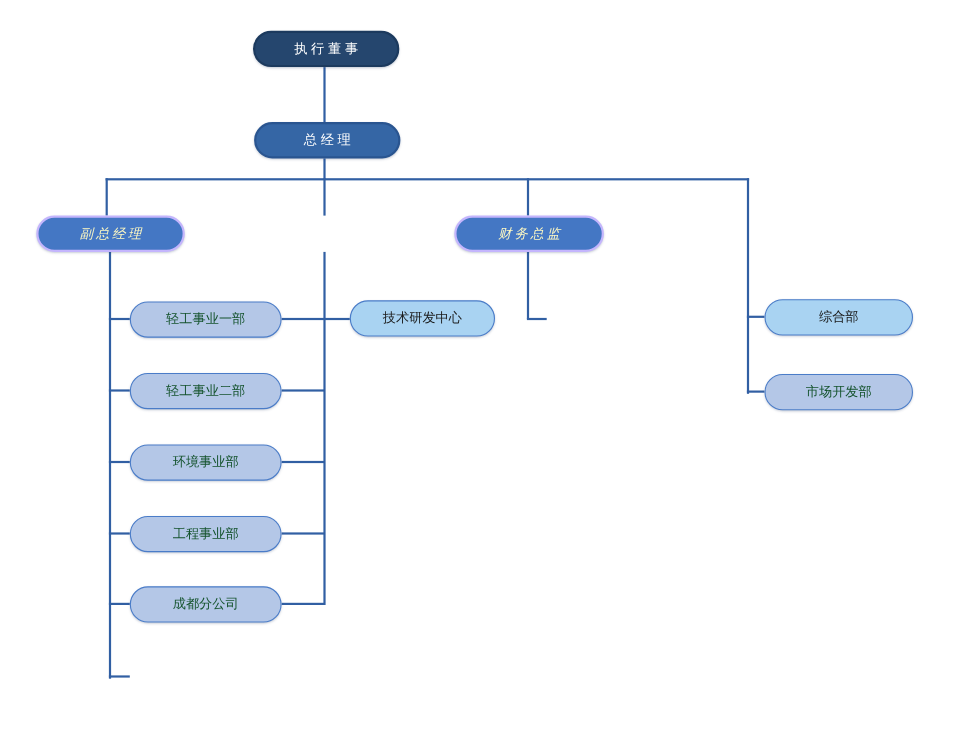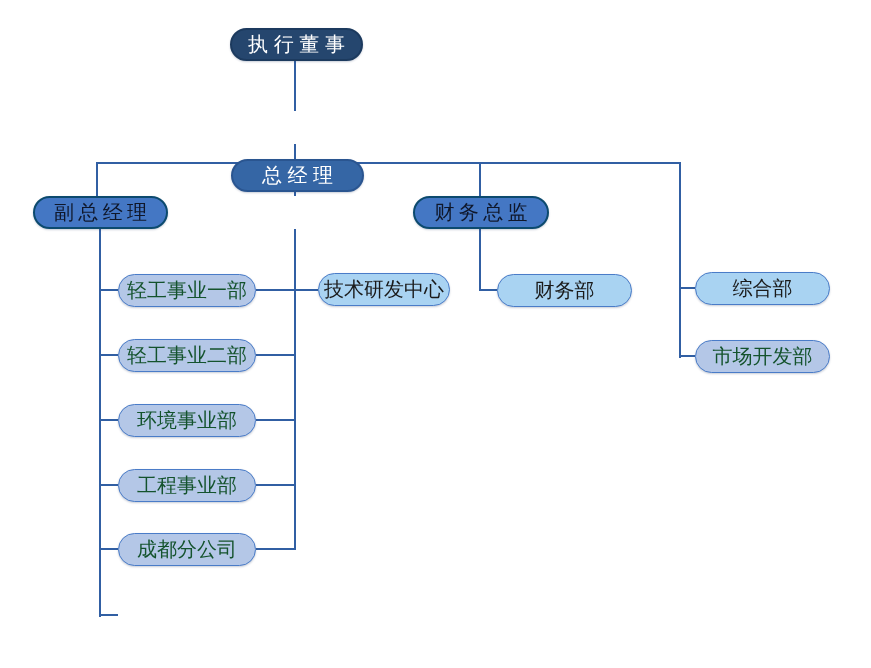--- a/index.html
+++ b/index.html
@@ -15,46 +15,46 @@
     background: var(--bg, #ffffff);
     overflow: hidden;
   }
   .node {
     position: absolute;
     height: 33px;
     border-radius: 17px;
     display: flex;
     align-items: center;
     justify-content: center;
-    font-size: 20px;
+    font-size: 12px;
     box-sizing: border-box;
     white-space: nowrap;
     box-shadow: 0 1px 2px rgba(40,60,100,0.25);
   }
   .lvl1 {
     background: var(--navy, #25466E);
     border: 2px solid #1c3a5e;
     color: #ffffff;
     letter-spacing: 0.28em;
     text-indent: 0.28em;
   }
   .lvl2 {
     background: var(--blue-mid, #3566A5);
     border: 2px solid #2a5590;
     color: #ffffff;
     letter-spacing: 0.28em;
     text-indent: 0.28em;
-    margin-top: 48px;
   }
   .lvl3 {
     background: var(--blue-bright, #4477C4);
-    border: 2px solid #0c4a6e;
-    color: #0f172a;
+    border: 2px solid #c4b5fd;
+    color: #fef9c3;
     letter-spacing: 0.22em;
     text-indent: 0.22em;
+    font-style: italic;
   }
   .leaf-periwinkle {
     background: var(--periwinkle, #B4C7E7);
     border: 1.5px solid #4a7cc8;
     color: #14532d;
   }
   .leaf-sky {
     background: var(--sky, #A9D3F2);
     border: 1.5px solid #4a7cc8;
     color: #1a1a1a;
@@ -101,21 +101,20 @@
   <div class="line h" style="left:479px; top:289px; width:18px;"></div>
 
   <div class="node lvl1" style="left:230px; top:28px;  width:133px;">执行董事</div>
   <div class="node lvl2" style="left:231px; top:111px; width:133px;">总经理</div>
 
   <div class="node lvl3" style="left:33px;  top:196px; width:135px;">副总经理</div>
   <div class="node lvl3" style="left:413px; top:196px; width:136px;">财务总监</div>
 
   <div class="node leaf-periwinkle" style="left:118px; top:274px; width:138px;">轻工事业一部</div>
   <div class="node leaf-sky" style="left:318px; top:273px; width:132px;">技术研发中心</div>
-  <div class="node leaf-sky" style="left:497px; top:274px; width:135px;">财务部</div>
   <div class="node leaf-sky" style="left:695px; top:272px; width:135px;">综合部</div>
 
   <div class="node leaf-periwinkle" style="left:118px; top:339px; width:138px;">轻工事业二部</div>
   <div class="node leaf-periwinkle" style="left:695px; top:340px; width:135px;">市场开发部</div>
 
   <div class="node leaf-periwinkle" style="left:118px; top:404px; width:138px;">环境事业部</div>
   <div class="node leaf-periwinkle" style="left:118px; top:469px; width:138px;">工程事业部</div>
   <div class="node leaf-periwinkle" style="left:118px; top:533px; width:138px;">成都分公司</div>
 
 </div>

